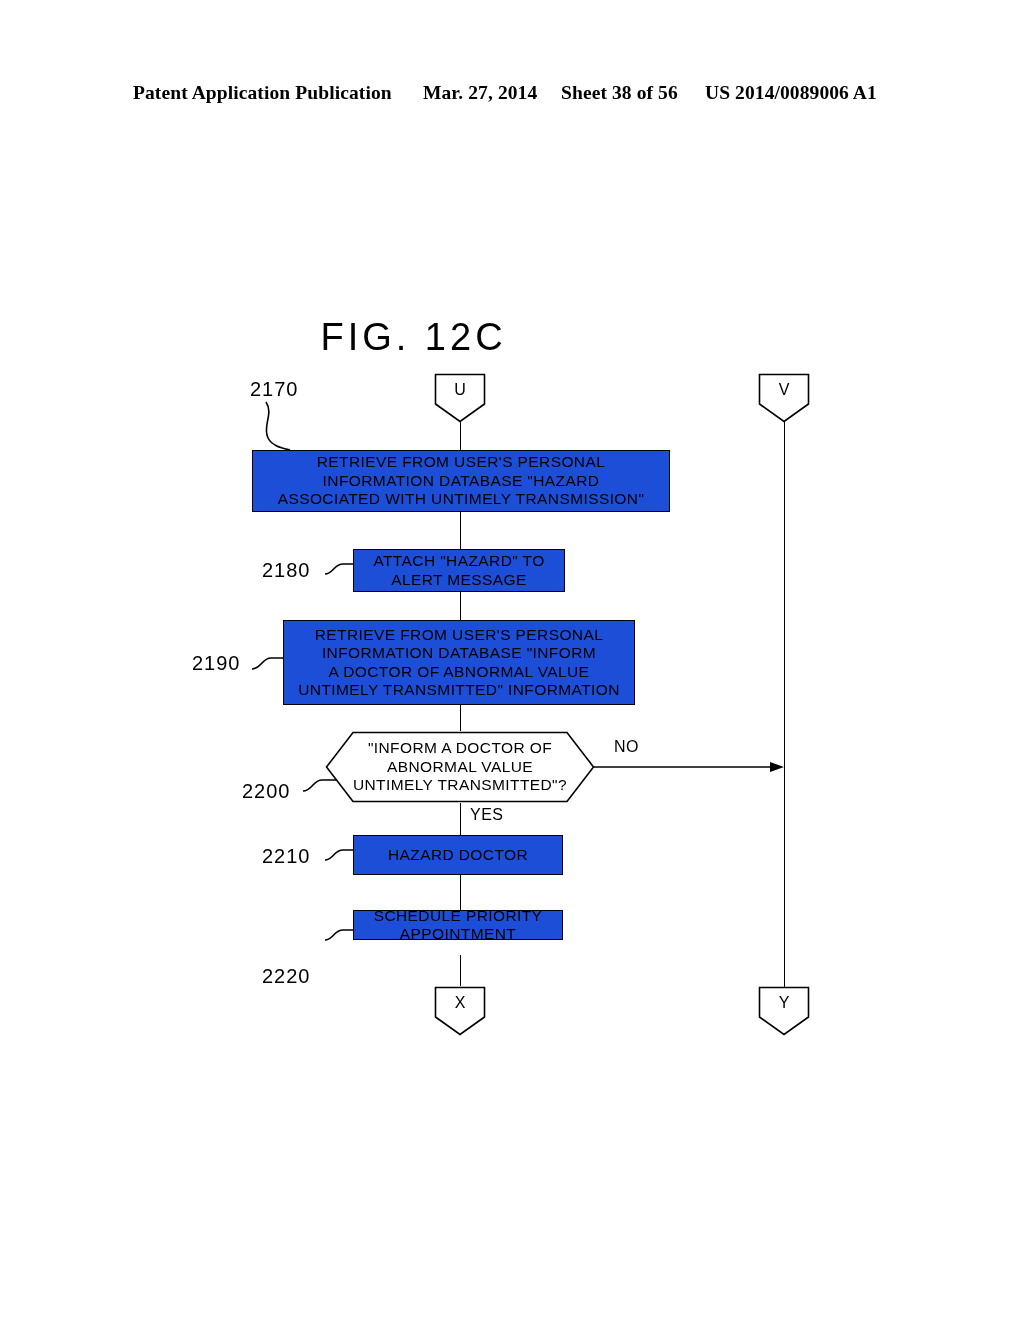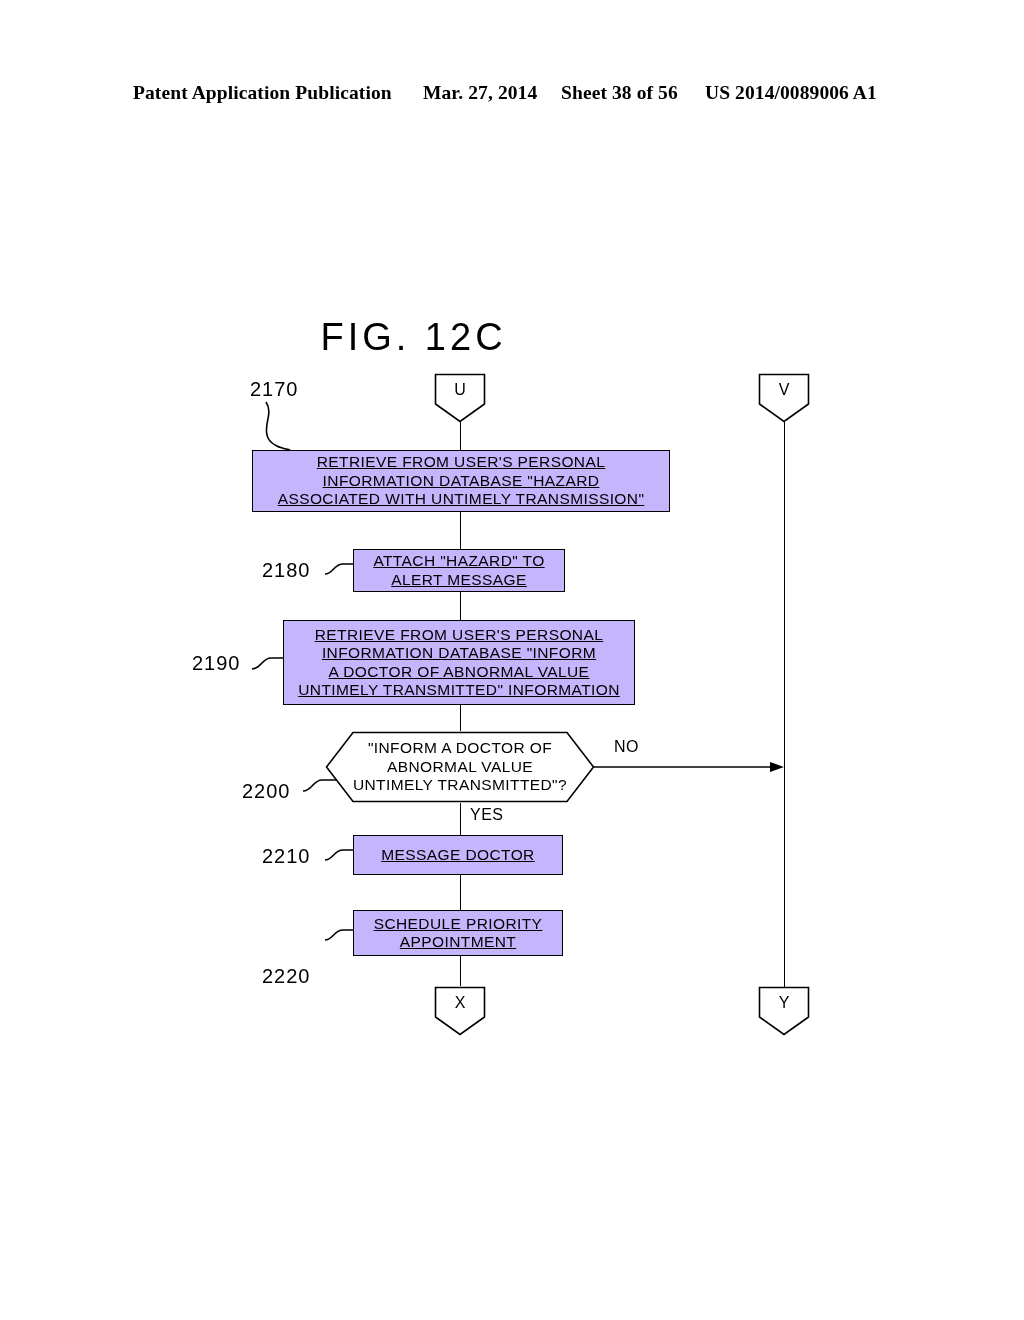--- a/index.html
+++ b/index.html
@@ -69,31 +69,30 @@
     font-size: 38px;
     letter-spacing: 4px;
     font-family: "Liberation Sans", sans-serif;
   }
 
   
   .fbox {
     position: absolute;
     box-sizing: border-box;
     border: 1.6px solid #000;
-    background: #c4b5fd;
+    background: #1d4ed8;
     display: flex;
     align-items: center;
     justify-content: center;
     text-align: center;
     font-size: 15.5px;
     line-height: 18.5px;
     letter-spacing: 0.4px;
     white-space: pre-line;
     padding: 2px 4px;
-    text-decoration: underline;
   }
 
   .hexa {
     position: absolute;
     box-sizing: border-box;
     display: flex;
     align-items: center;
     justify-content: center;
     text-align: center;
     font-size: 15.5px;
@@ -233,30 +232,30 @@
   <div class="branchlabel" style="left:600px; top:738px;margin-left:14px;">NO</div>
 
   <div class="vline" style="left:460px; top:803px; height:32px;"></div>
   <div class="branchlabel" style="left:470px; top:806px;">YES</div>
 
   <div class="reflabel" style="left:262px; top:845px;">2210</div>
   <svg class="leader" style="left:325px; top:846px;" width="32" height="20" viewBox="0 0 32 20">
     <path d="M0 14 C 8 14, 9 4, 18 4 L 31 4" fill="none" stroke="#000" stroke-width="1.6"></path>
   </svg>
 
-  <div class="fbox" style="left:353px; top:835px; width:210px; height:40px;">MESSAGE DOCTOR</div>
+  <div class="fbox" style="left:353px; top:835px; width:210px; height:40px;">HAZARD DOCTOR</div>
 
   <div class="vline" style="left:460px; top:875px; height:35px;"></div>
 
   <div class="reflabel" style="left:262px; top:925px;margin-top:40px;">2220</div>
   <svg class="leader" style="left:325px; top:926px;" width="32" height="20" viewBox="0 0 32 20">
     <path d="M0 14 C 8 14, 9 4, 18 4 L 31 4" fill="none" stroke="#000" stroke-width="1.6"></path>
   </svg>
 
-  <div class="fbox" style="left:353px; top:910px; width:210px; height:46px;">SCHEDULE PRIORITY
+  <div class="fbox" style="left:353px; top:910px; width:210px; height:30px;">SCHEDULE PRIORITY
 APPOINTMENT</div>
 
   <div class="vline" style="left:460px; top:955px; height:31px;"></div>
 
   <div class="conn" style="left:434px; top:986px;">
     <svg width="52" height="50" viewBox="0 0 52 50">
       <path d="M1.5 1.5 H50.5 V31 L26 48.5 L1.5 31 Z" fill="#fff" stroke="#000" stroke-width="1.6"></path>
     </svg>
     <span>X</span>
   </div>

